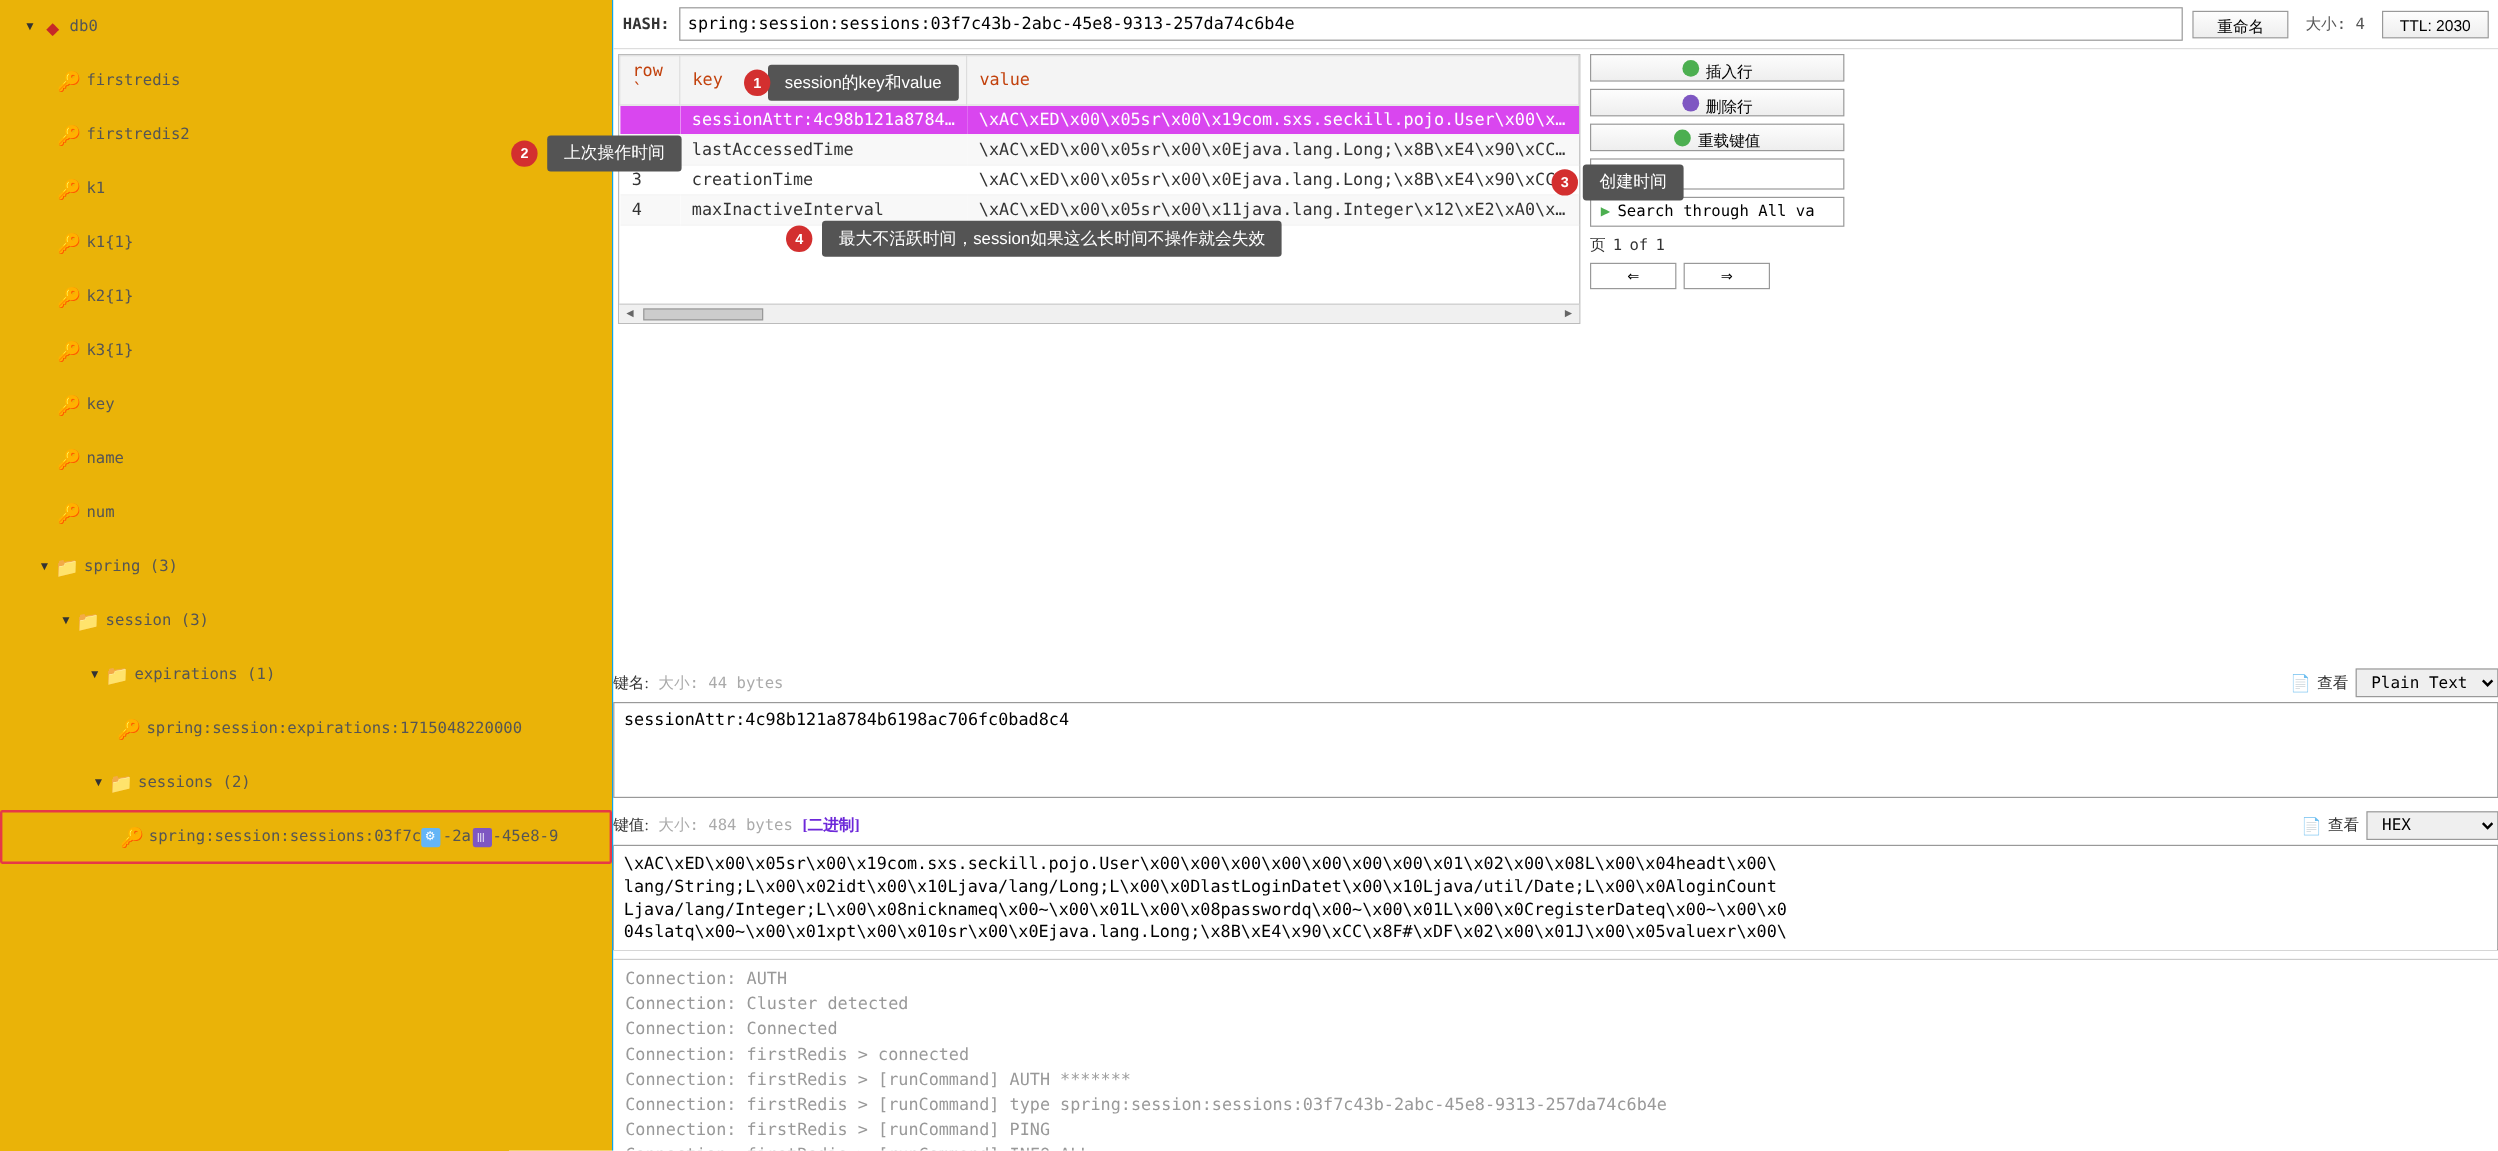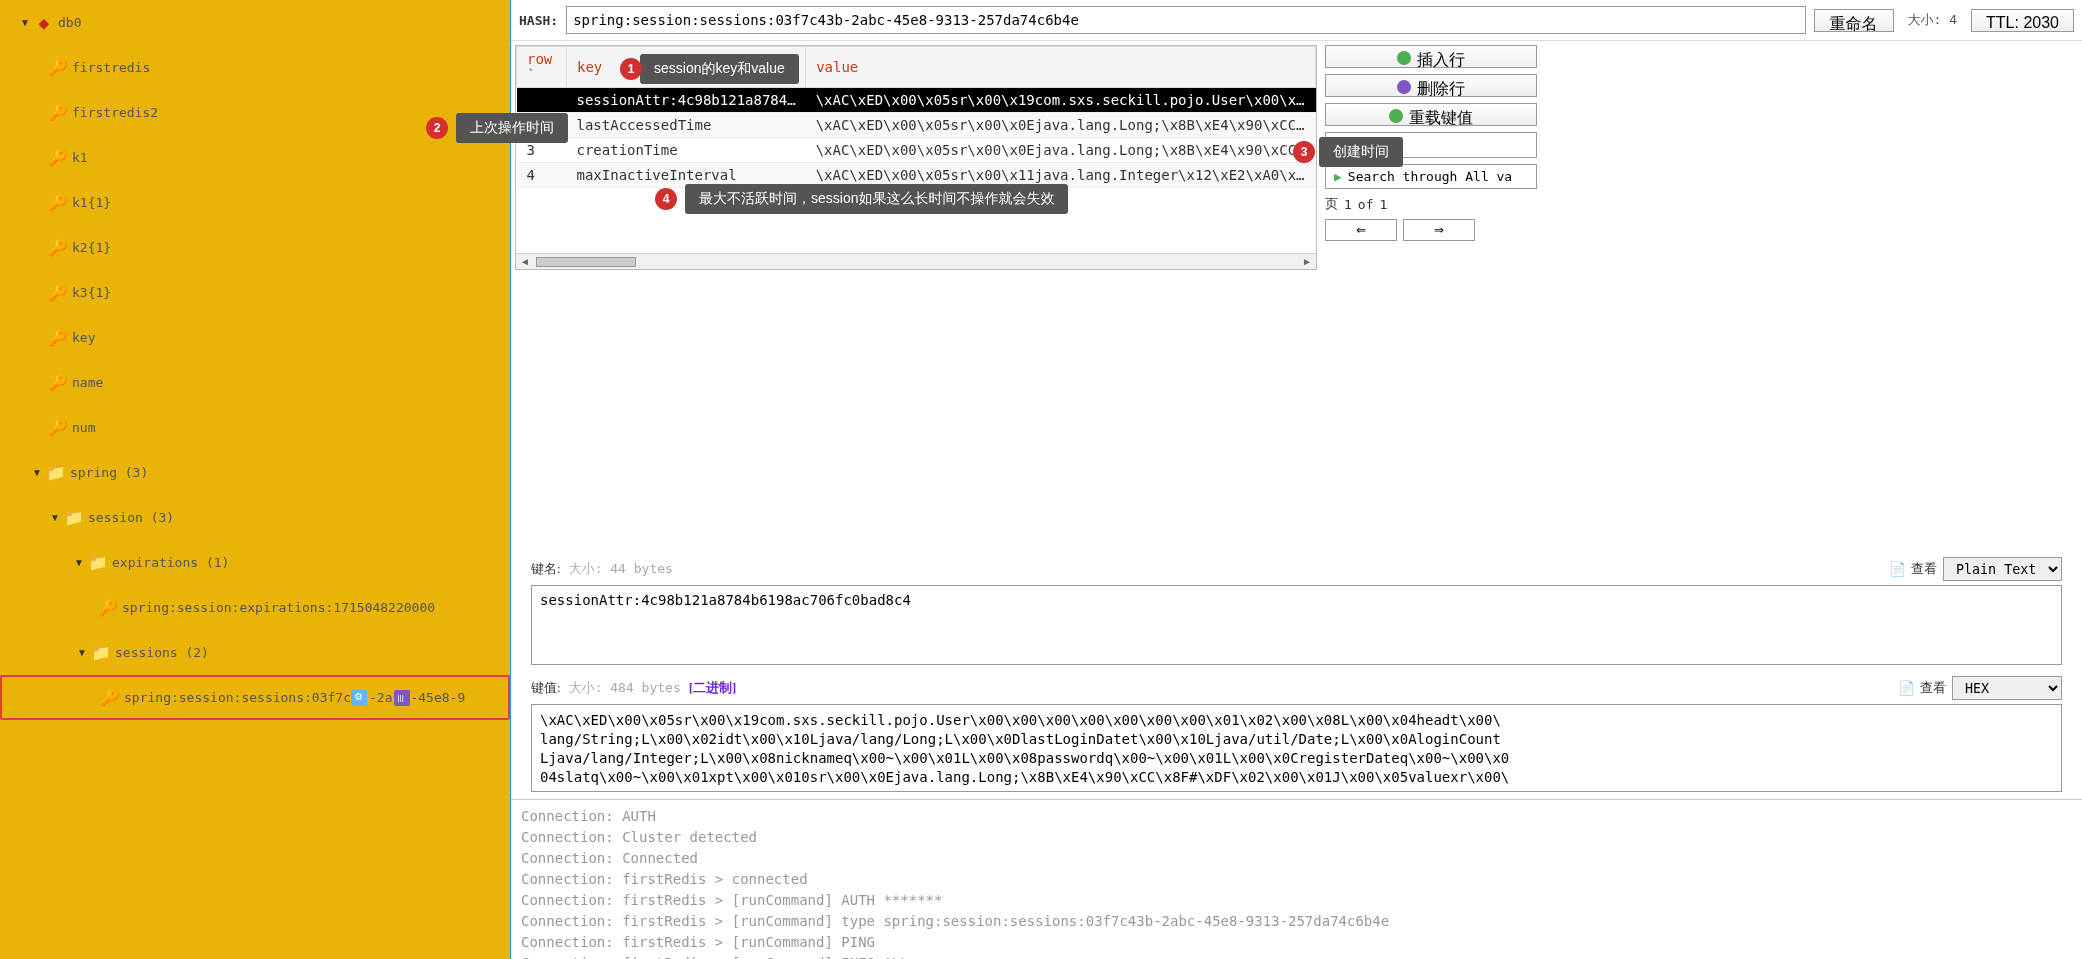--- a/index.html
+++ b/index.html
@@ -26,50 +26,50 @@
 .file-icon-blue { width: 16px; height: 16px; margin-right: 2px; background: #64b5f6; display: inline-block; border-radius: 2px; position: relative; }
 .file-icon-blue::after { content: "⚙"; color: white; font-size: 10px; position: absolute; top: 1px; left: 3px; }
 .trash-icon { width: 16px; height: 16px; background: #7e57c2; display: inline-block; border-radius: 2px; position: relative; margin-left: 2px; }
 .trash-icon::after { content: "|||"; color: white; font-size: 8px; position: absolute; top: 3px; left: 3px; letter-spacing: 0px; }
 .tree-label { font-family: Consolas, monospace; color: #555; }
 
 .main { flex: 1; display: flex; flex-direction: column; border-left: 1px solid #0ea5e9; }
 .top-bar { display: flex; align-items: center; padding: 6px 8px; gap: 8px; border-bottom: 1px solid #ddd; }
 .label-hash { font-family: Consolas, monospace; font-weight: bold; }
 .key-input { flex: 1; border: 1px solid #999; padding: 4px 6px; font-family: Consolas, monospace; font-size: 14px; height: 28px; }
-.btn { border: 1px solid #999; background: linear-gradient(#fdfdfd,#eee); padding: 4px 14px; cursor: pointer; font-size: 16px; min-width: 80px; height: 23px; }
+.btn { border: 1px solid #999; background: linear-gradient(#fdfdfd,#eee); padding: 4px 14px; cursor: pointer; font-size: 13px; min-width: 80px; height: 23px; }
 .info-text { font-family: Consolas, monospace; color: #555; padding: 0 6px; }
 
 .content-row { display: flex; flex: 1; min-height: 0; }
 .table-area { width: 810px; display: flex; flex-direction: column; }
 .table-wrapper { border: 1px solid #bbb; margin: 4px; flex-shrink: 0; height: 225px; display:flex; flex-direction:column; }
 .data-table { width: 100%; border-collapse: collapse; font-family: Consolas, monospace; font-size: 14px; }
 .data-table th { background: #f4f4f4; border: 1px solid #ddd; padding: 4px 10px; text-align: left; font-weight: normal; color: #c2410c; }
 .data-table td { padding: 4px 10px; border-bottom: 1px solid #f0f0f0; white-space: nowrap; overflow: hidden; text-overflow: ellipsis; max-width: 250px; }
-.data-table tr.selected td { background: #000000; color: #fff; text-align: center; }
+.data-table tr.selected td { background: #d946ef; color: #fff; text-align: center; }
 .data-table tr:nth-child(even):not(.selected) td { background: #f8f8f8; }
 .col-row { width: 50px; }
 .col-key { width: 230px; }
 .scroll-x { height: 16px; background: #f0f0f0; border-top: 1px solid #ccc; display: flex; align-items: center; margin-top: auto; }
 .scroll-x::before { content: "◄"; font-size: 10px; color: #666; padding: 0 4px; }
 .scroll-x::after { content: "►"; font-size: 10px; color: #666; padding: 0 4px; margin-left: auto; }
 .scroll-thumb { width: 100px; height: 10px; background: #ccc; border: 1px solid #999; margin-left: 2px; }
 
 .right-panel { width: 220px; padding: 4px; display: flex; flex-direction: column; gap: 6px; }
 .btn-icon { display: inline-block; width: 14px; height: 14px; border-radius: 50%; margin-right: 6px; }
 .icon-green { background: #4caf50; }
 .icon-redx { background: #7e57c2; }
 .icon-reload { background: #4caf50; }
 .search-small { border: 1px solid #999; padding: 4px 6px; font-size: 12px; color: #888; height: 26px; }
 .btn-search { border: 1px solid #999; background: #fff; padding: 4px 8px; font-family: Consolas, monospace; font-size: 13px; display:flex; align-items:center; gap:6px; }
 .play-green { color: #4caf50; }
 .page-nav { display: flex; align-items: center; gap: 6px; font-family: Consolas, monospace; }
 .nav-btn { border: 1px solid #999; background: #fff; width: 72px; height: 22px; font-size: 12px; }
 
-.field-section { margin: 4px 20px; }
+.field-section { margin: 4px 0; }
 .field-header { display: flex; align-items: center; gap: 8px; margin-bottom: 4px; }
 .field-header .lbl { font-family: "Microsoft YaHei"; }
 .field-header .meta { font-family: Consolas, monospace; color: #aaa; }
 .field-header .binary { font-family: "Microsoft YaHei"; color: #6d28d9; font-weight: bold; }
 .view-group { margin-left: auto; display: flex; align-items: center; gap: 6px; white-space:nowrap; }
 .view-icon { width: 16px; height: 16px; display: inline-block; }
 .view-icon::before { content: "📄"; font-size: 14px; }
 .textarea-box { width: 100%; border: 1px solid #999; padding: 6px 8px; font-family: Consolas, monospace; font-size: 14px; resize: none; }
 .ta-key { height: 80px; }
 .ta-val { height: 88px; line-height: 1.35; }

